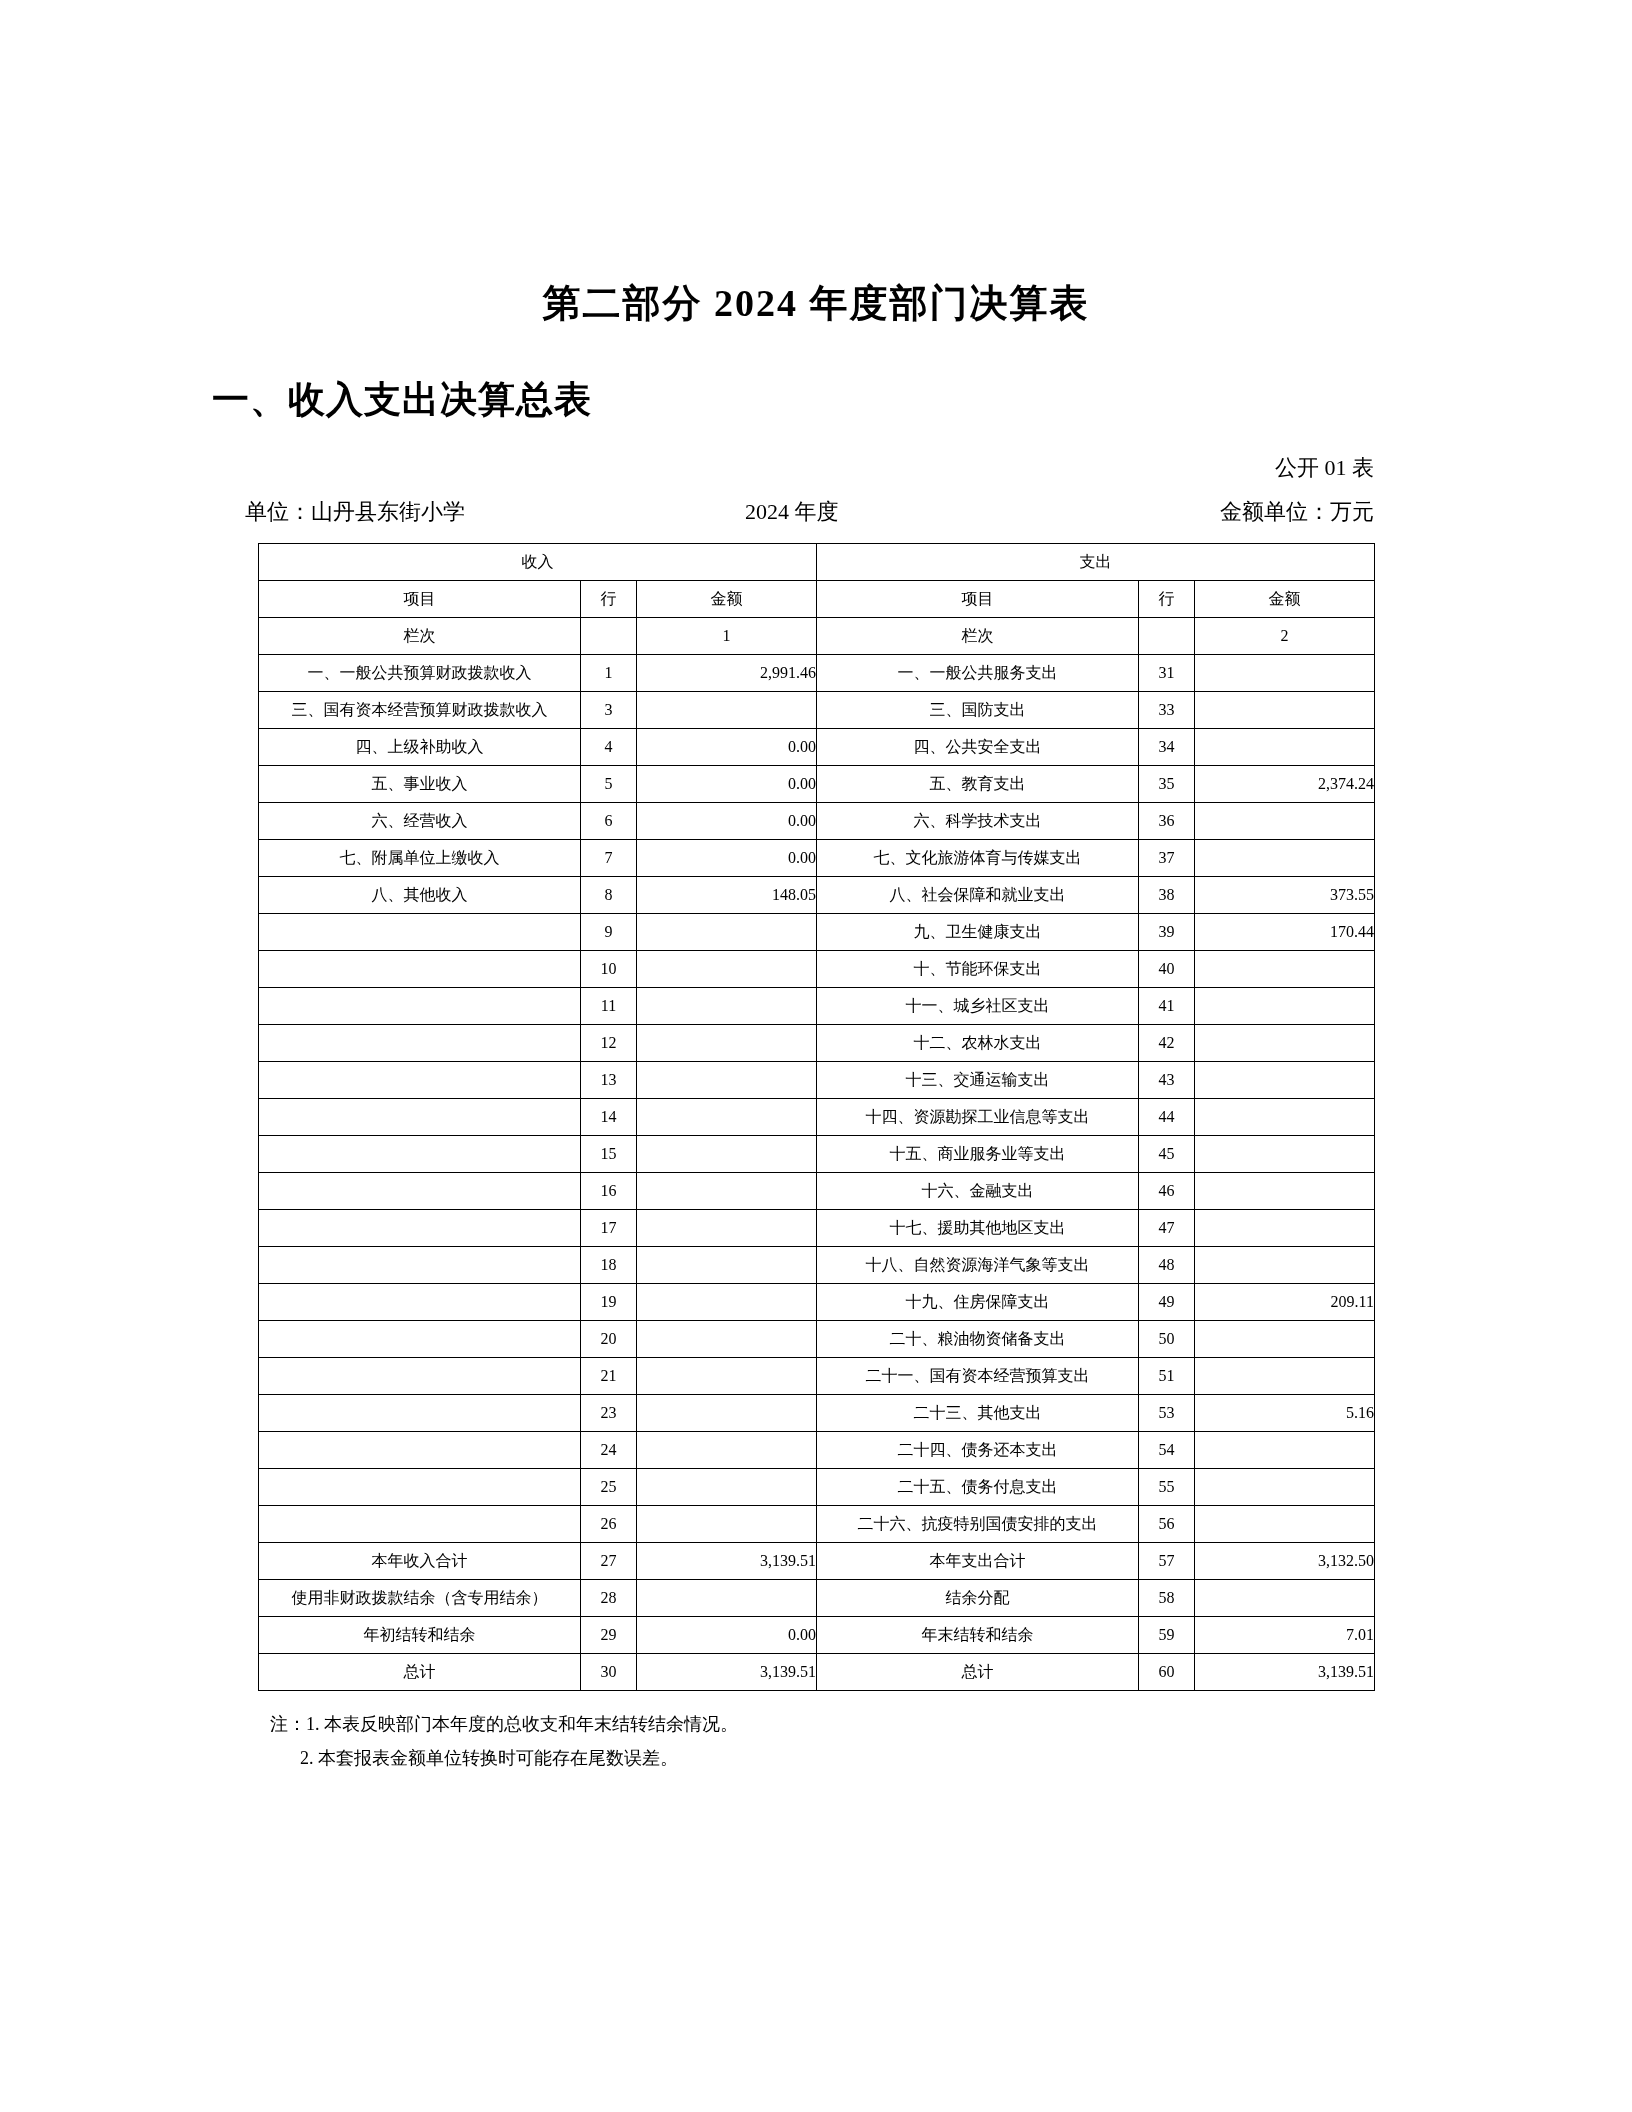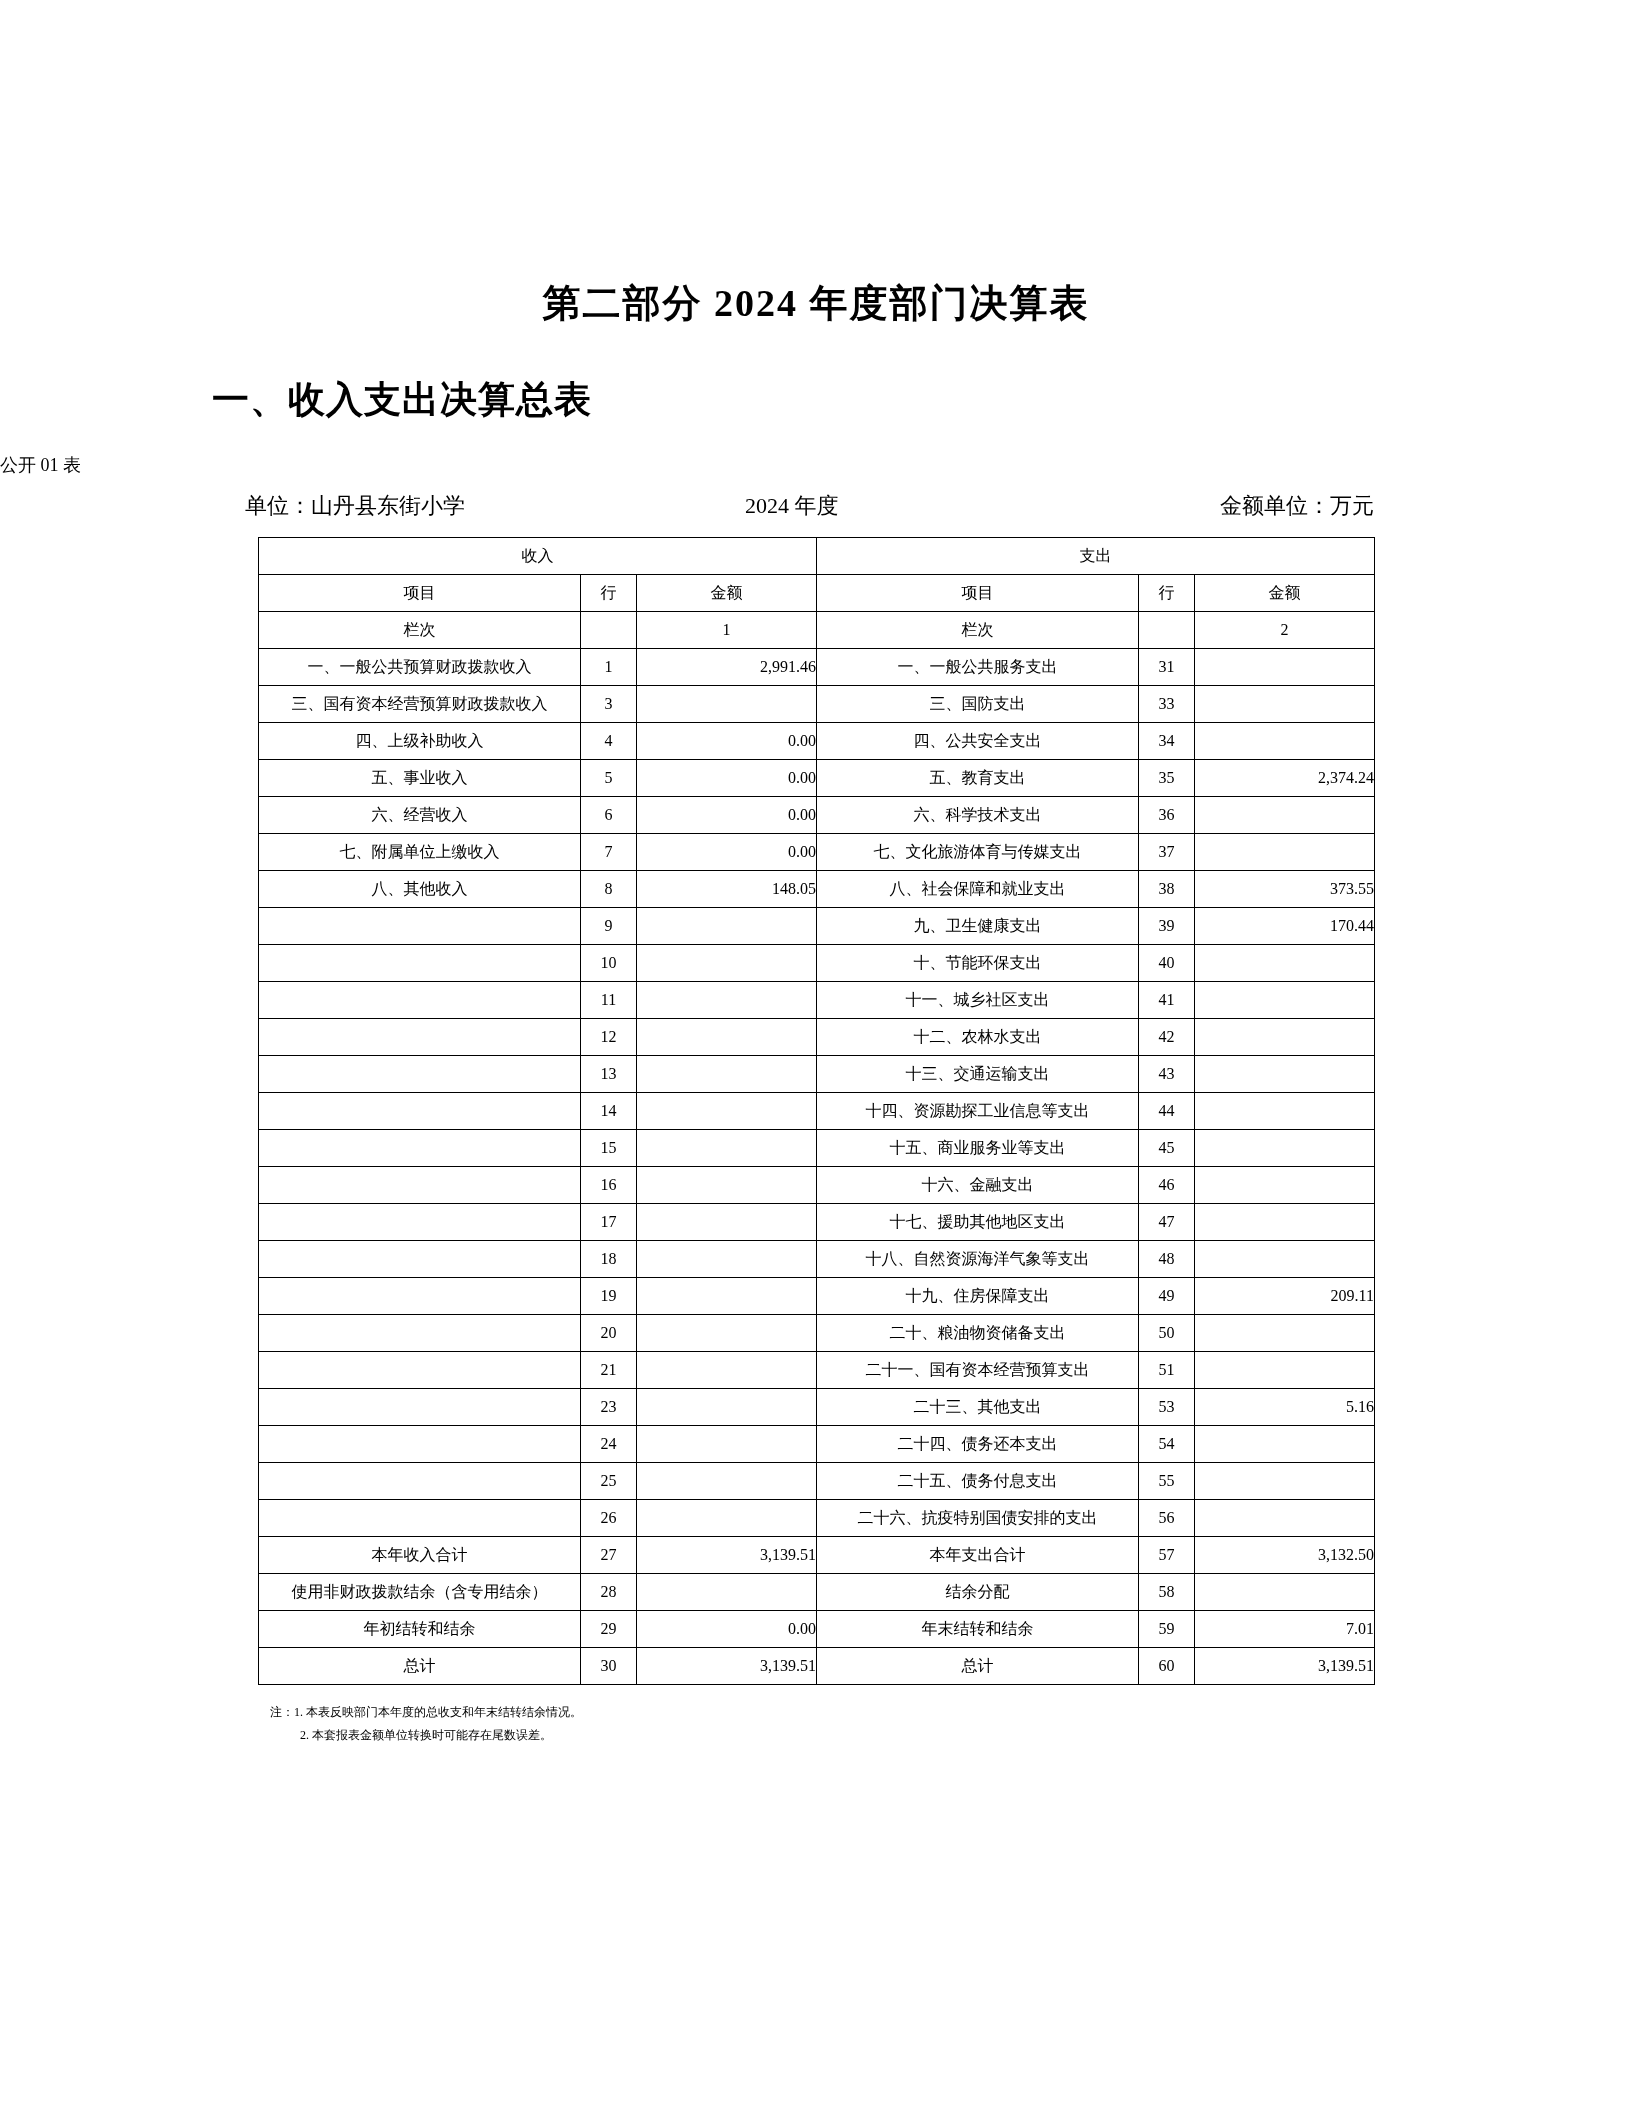--- a/index.html
+++ b/index.html
@@ -30,22 +30,22 @@
     font-family: "Liberation Serif", "DejaVu Serif", serif;
   }
   .section-title {
     font-size: 37px;
     font-weight: bold;
     margin-top: 46px;
     margin-left: 212px;
     letter-spacing: 1px;
   }
   .form-no {
-    text-align: left;
-    font-size: 18px;
+    text-align: right;
+    font-size: 22px;
     margin-top: 28px;
     margin-right: 258px;
   }
   .meta-row {
     margin-top: 14px;
     margin-left: 245px;
     margin-right: 258px;
     font-size: 22px;
     position: relative;
     height: 30px;
@@ -100,21 +100,21 @@
   .c-center-bold {
     text-align: center;
     font-weight: bold;
   }
   .col-item { width: 322px; }
   .col-row { width: 56px; }
   .col-amt { width: 180px; }
   .notes {
     margin-left: 270px;
     margin-top: 16px;
-    font-size: 12px;
+    font-size: 18px;
     line-height: 1.9;
   }
   .notes div { white-space: pre; }
   .note2 { text-indent: 30px; }
 </style>
 </head>
 <body>
 
 <div class="page">
 

